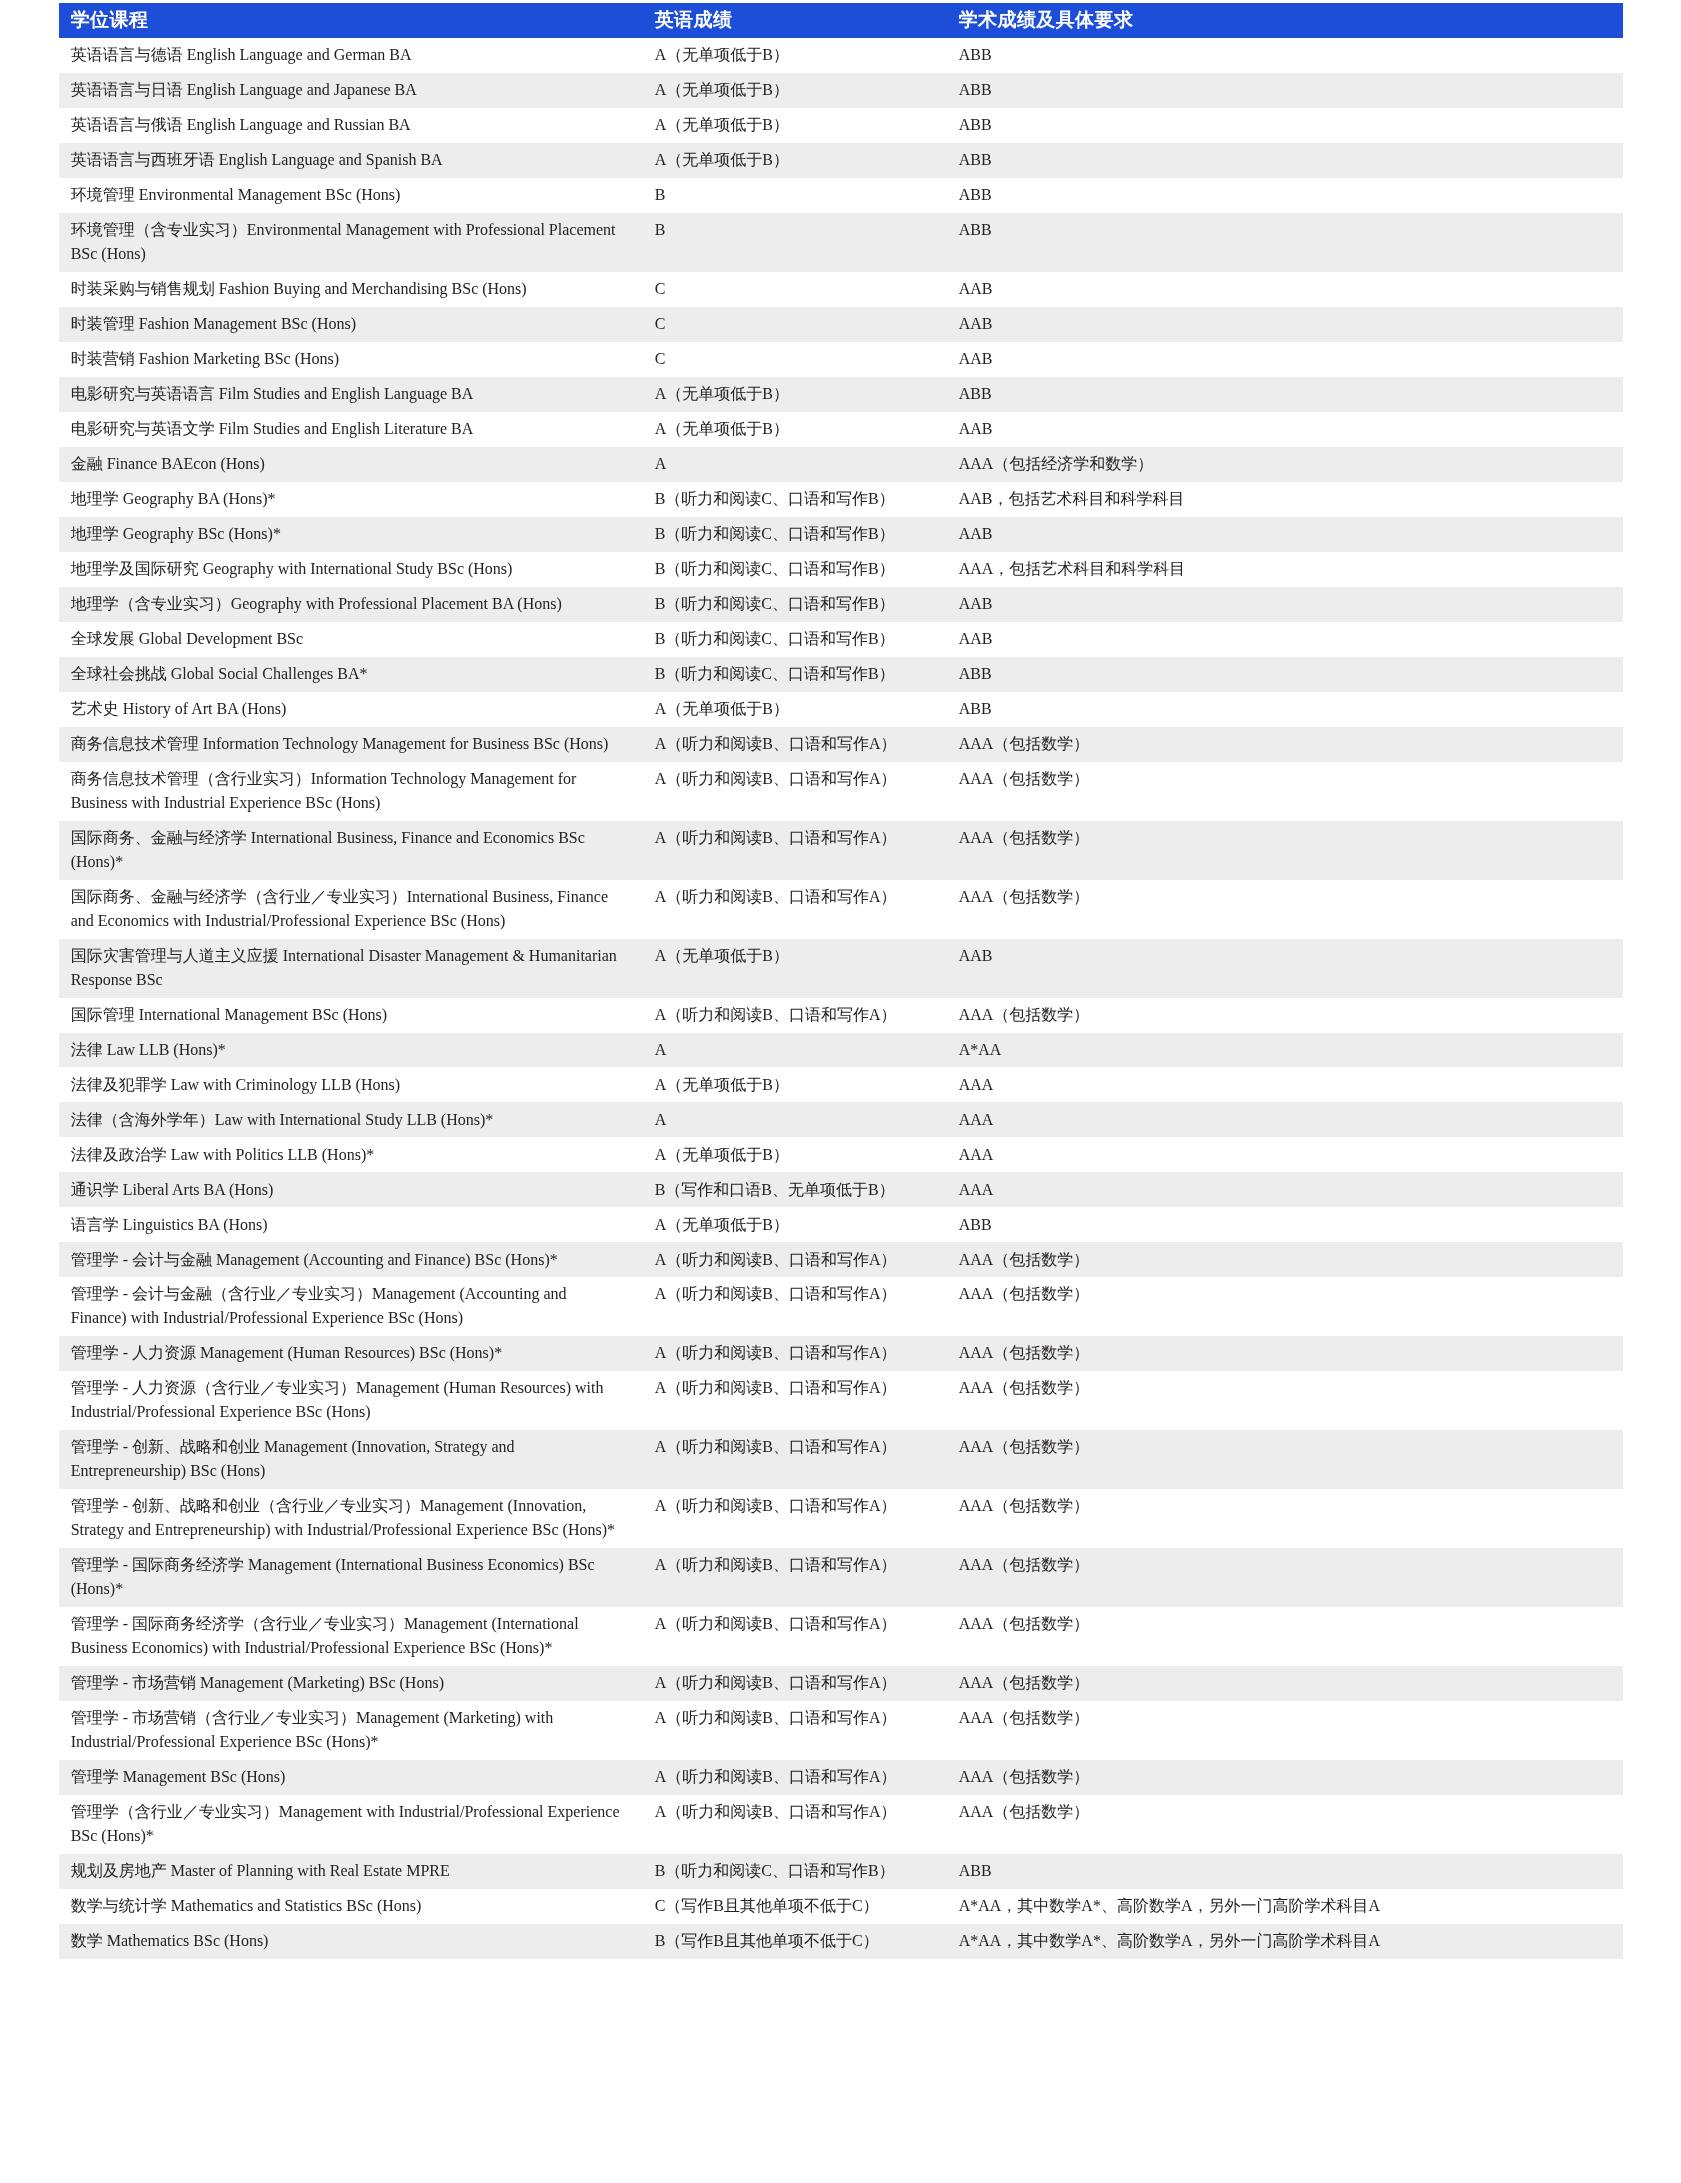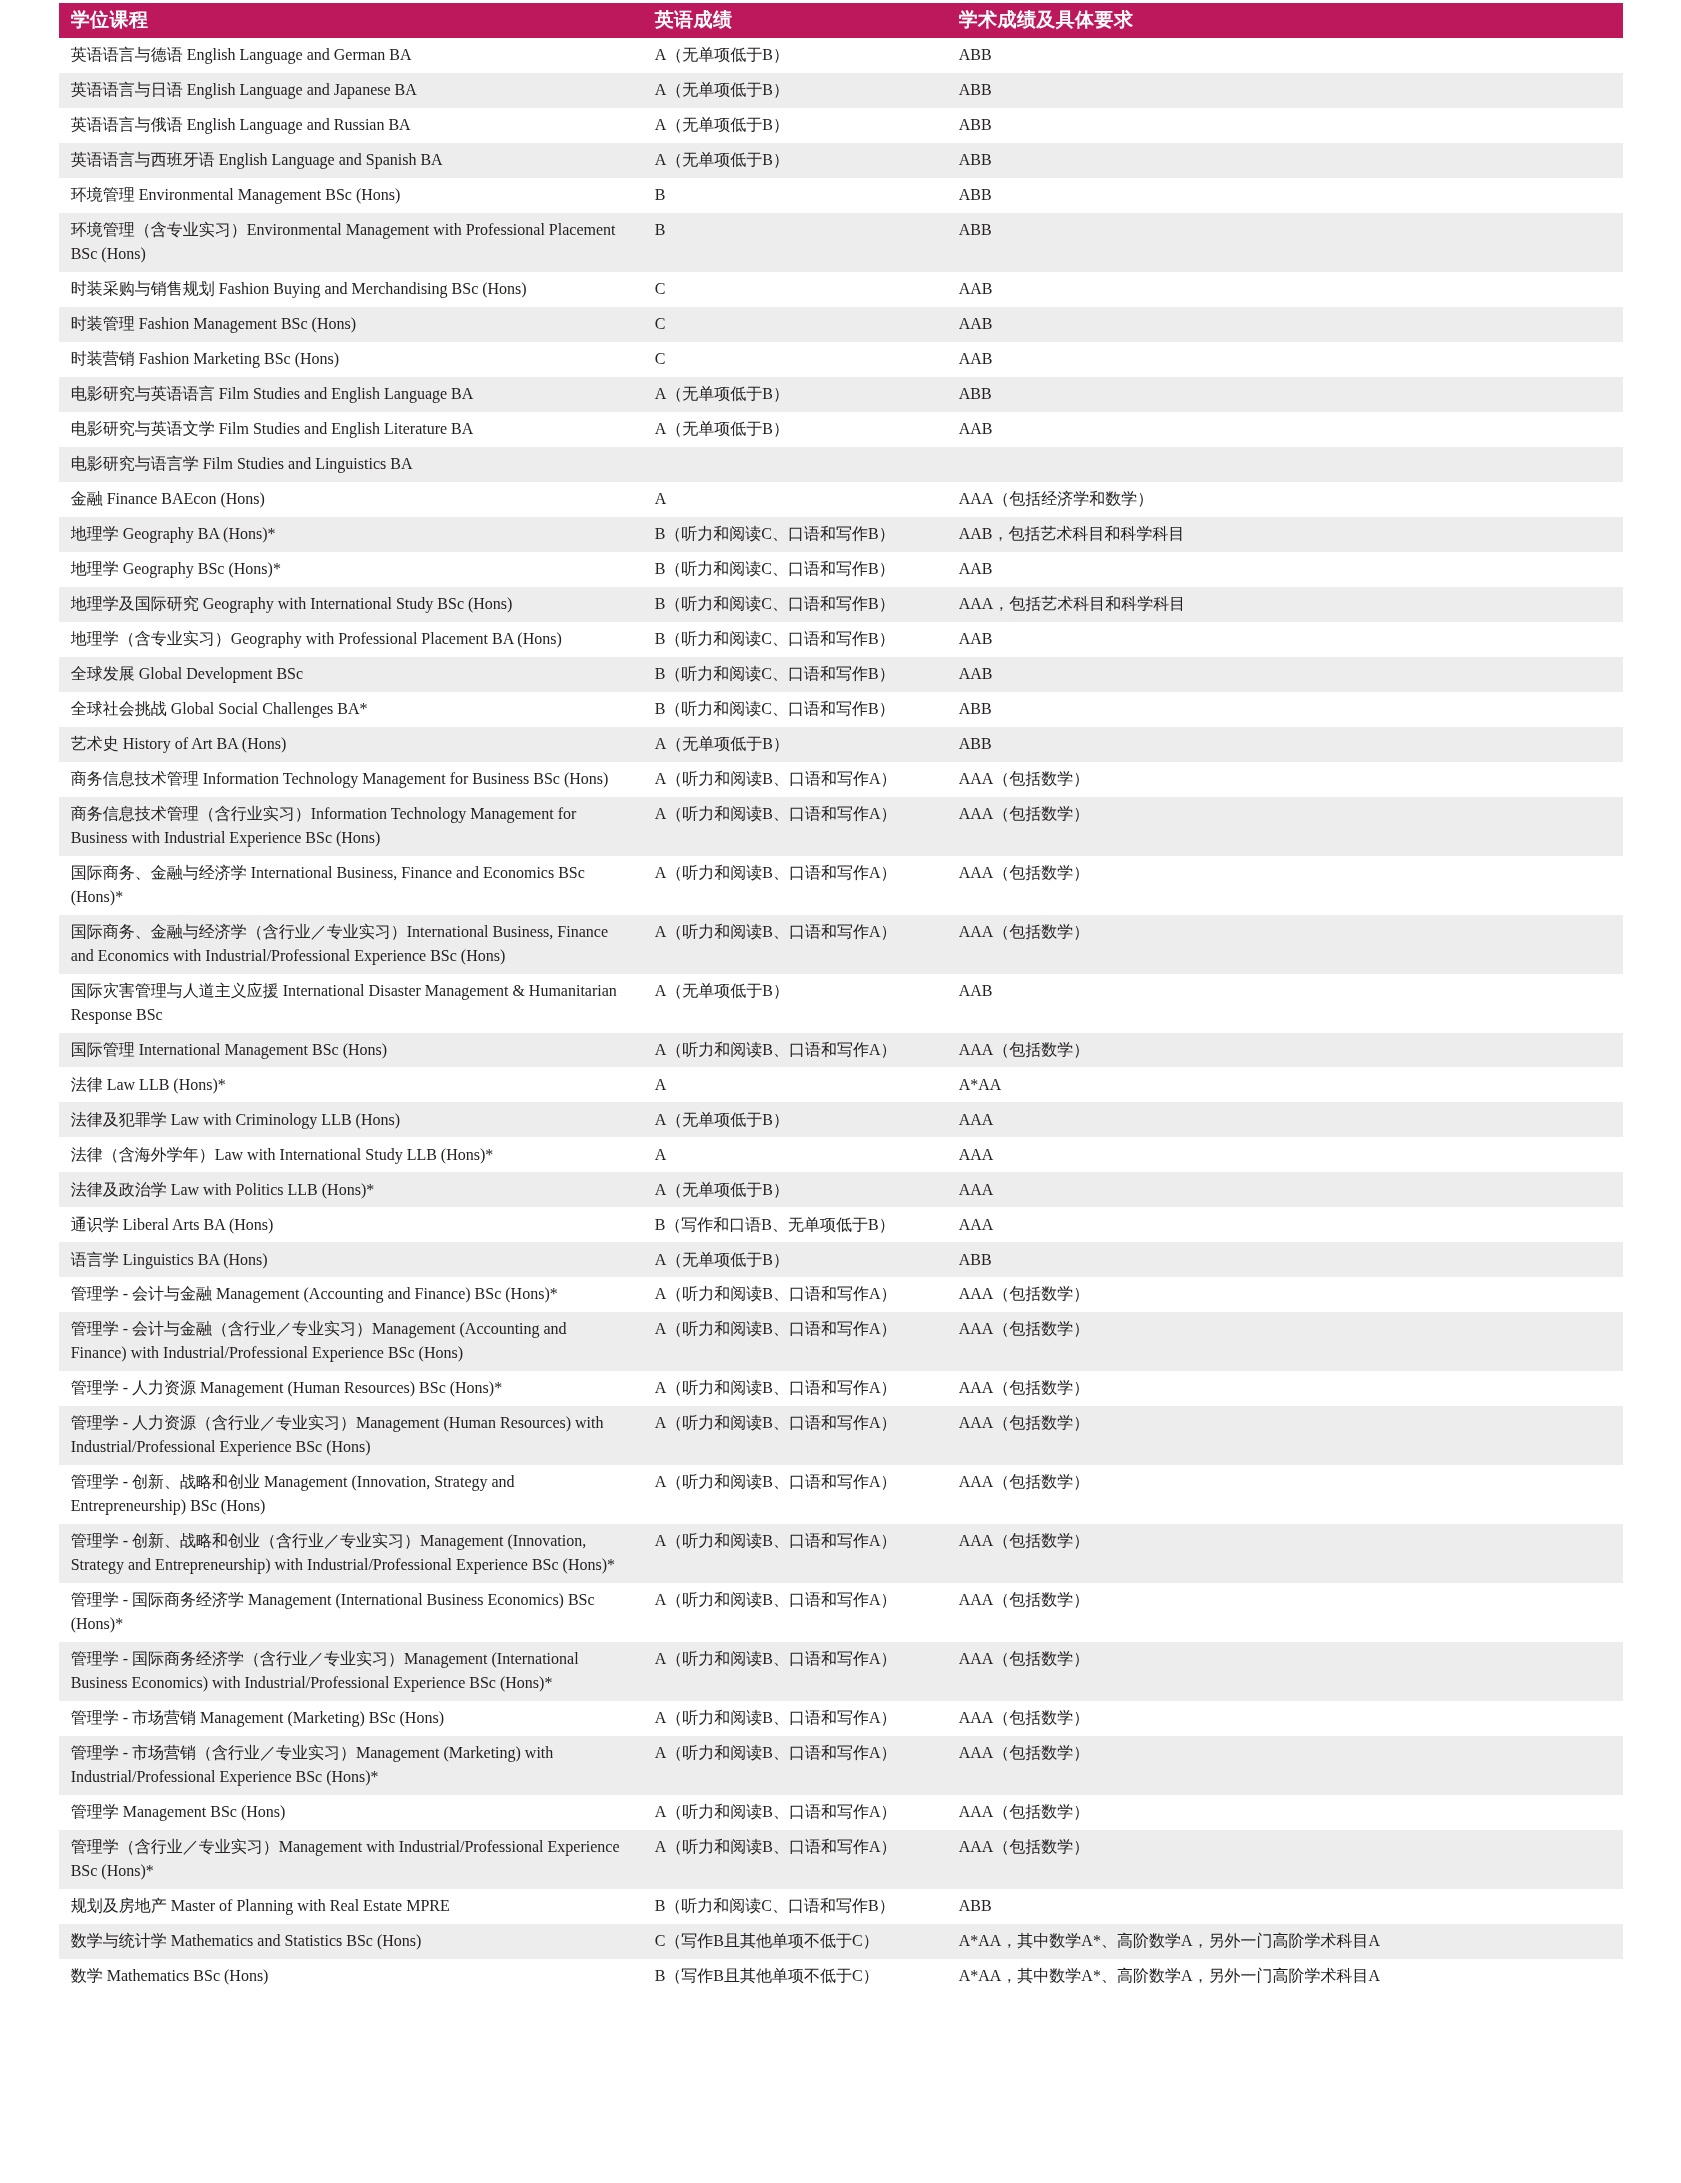--- a/index.html
+++ b/index.html
@@ -19,21 +19,21 @@
   }
   table.admissions {
     width: 1564px;
     border-collapse: collapse;
     table-layout: fixed;
   }
   col.c1 { width: 584px; }
   col.c2 { width: 304px; }
   col.c3 { width: 676px; }
   thead th {
-    background: #be185d;
+    background: #1d4ed8;
     color: #ffffff;
     font-family: "Liberation Sans", "DejaVu Sans", sans-serif;
     font-weight: bold;
     font-size: 19px;
     text-align: left;
     height: 35px;
     padding: 0 11.7px 0 11.7px;
     letter-spacing: 0.4px;
     vertical-align: middle;
   }
@@ -115,25 +115,20 @@
     <td>电影研究与英语语言 Film Studies and English Language BA</td>
     <td>A（无单项低于B）</td>
     <td>ABB</td>
   </tr>
         <tr>
     <td>电影研究与英语文学 Film Studies and English Literature BA</td>
     <td>A（无单项低于B）</td>
     <td>AAB</td>
   </tr>
         <tr>
-    <td>电影研究与语言学 Film Studies and Linguistics BA</td>
-    <td></td>
-    <td></td>
-  </tr>
-        <tr>
     <td>金融 Finance BAEcon (Hons)</td>
     <td>A</td>
     <td>AAA（包括经济学和数学）</td>
   </tr>
         <tr>
     <td>地理学 Geography BA (Hons)*</td>
     <td>B（听力和阅读C、口语和写作B）</td>
     <td>AAB，包括艺术科目和科学科目</td>
   </tr>
         <tr>

